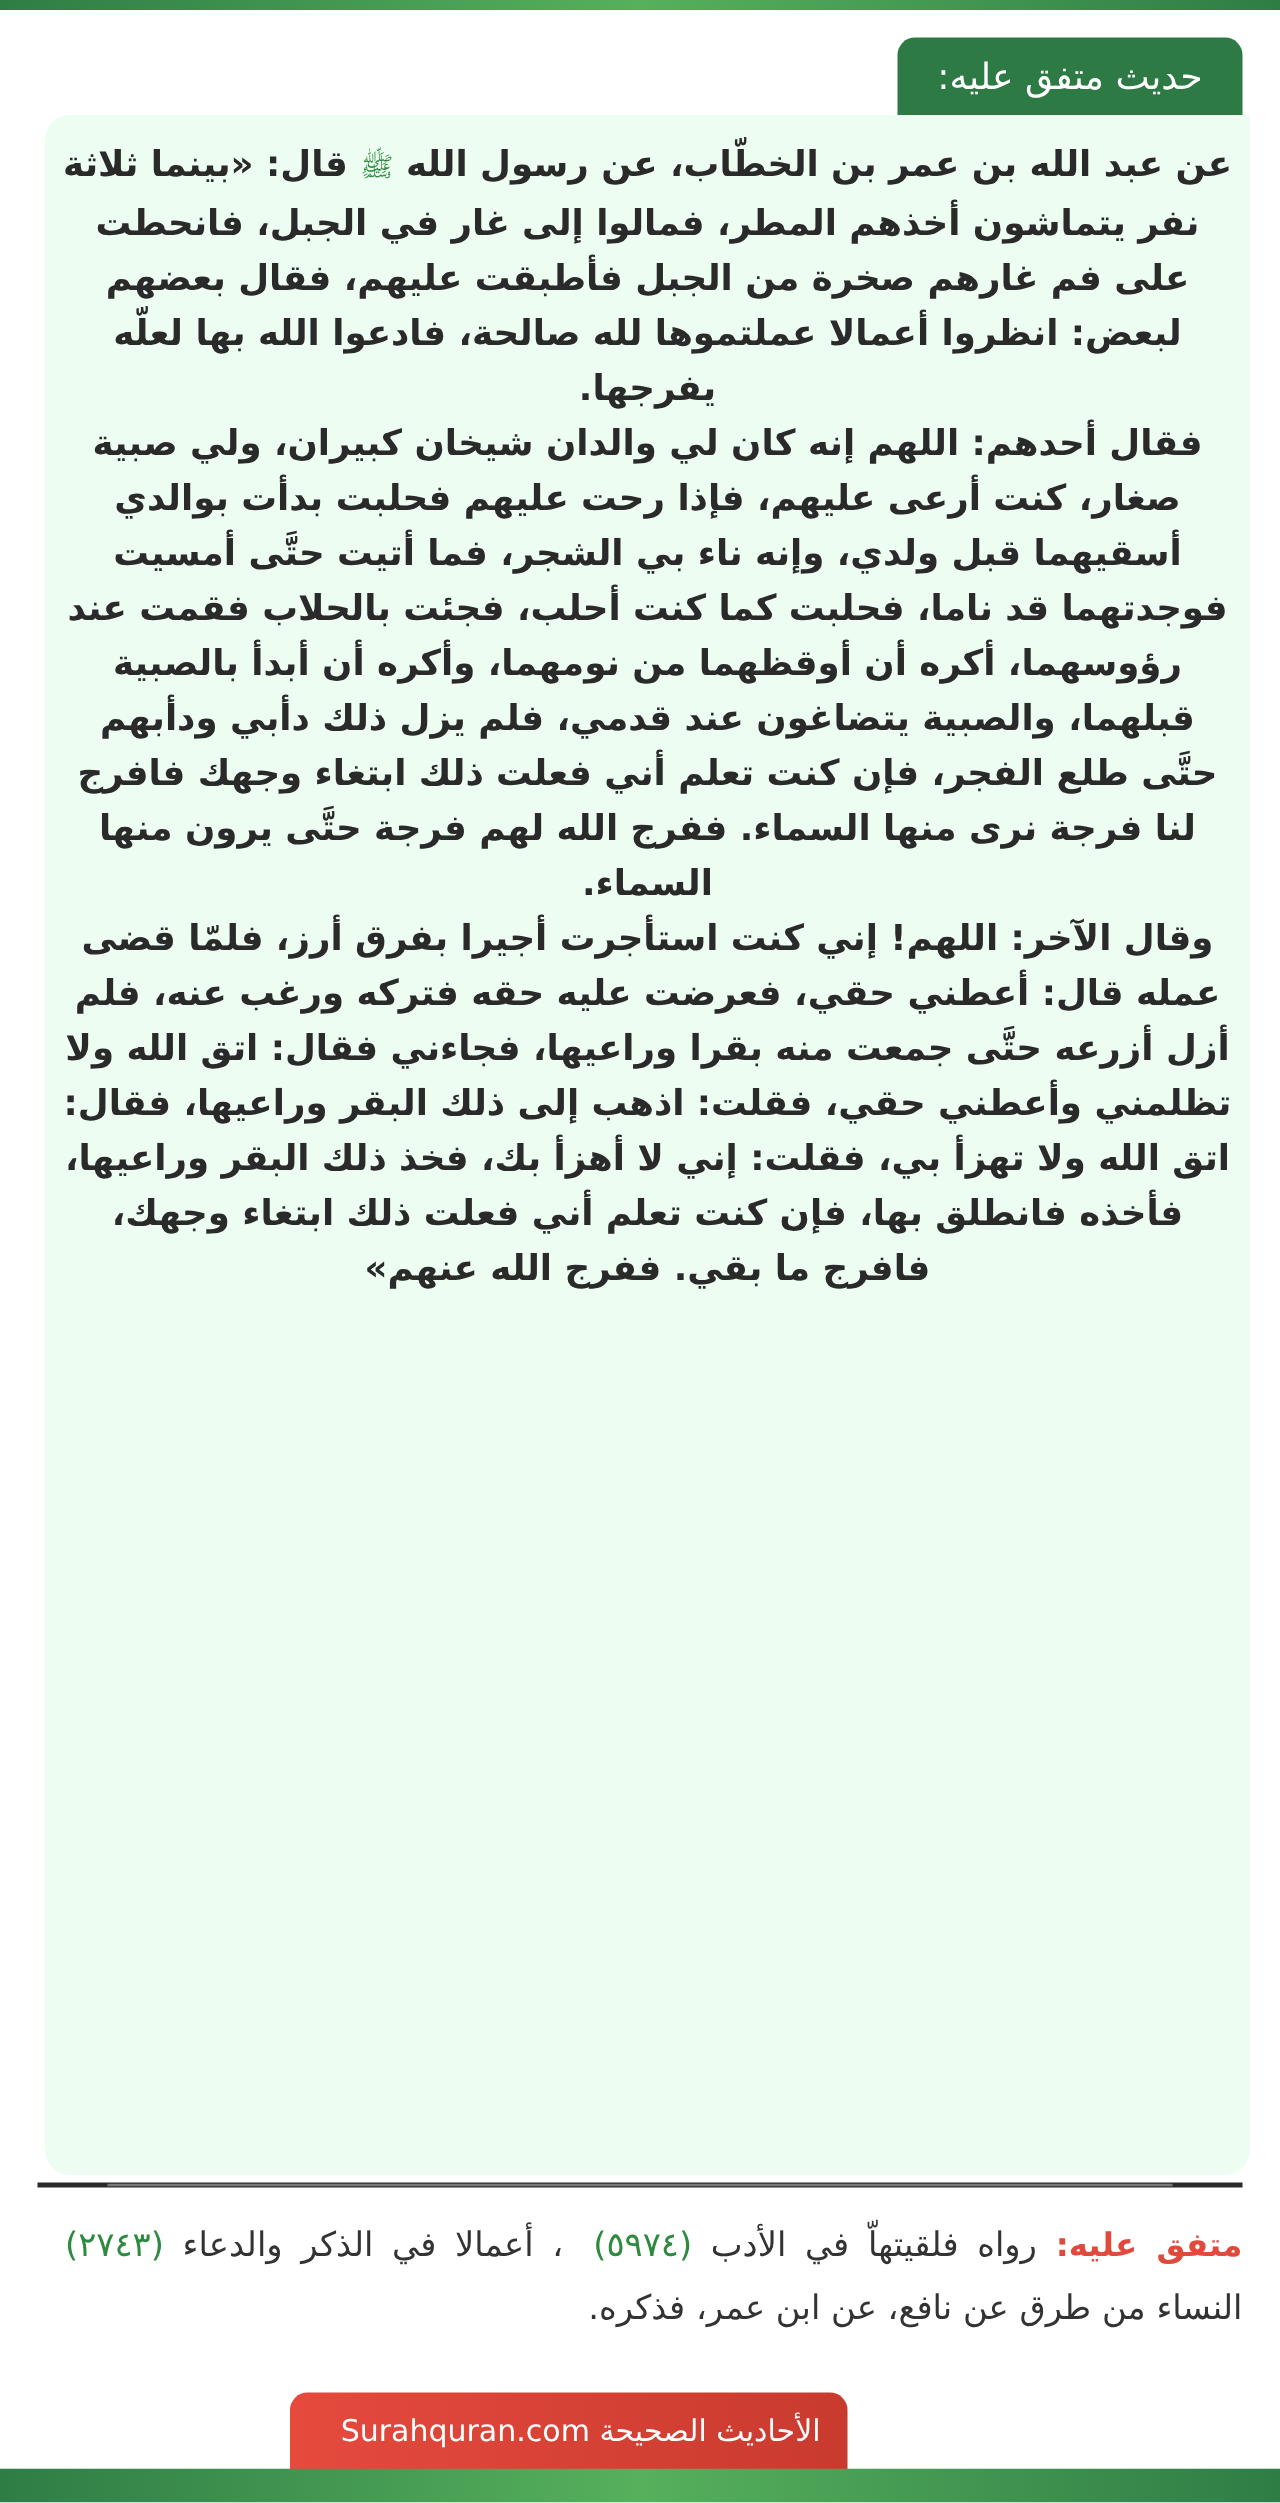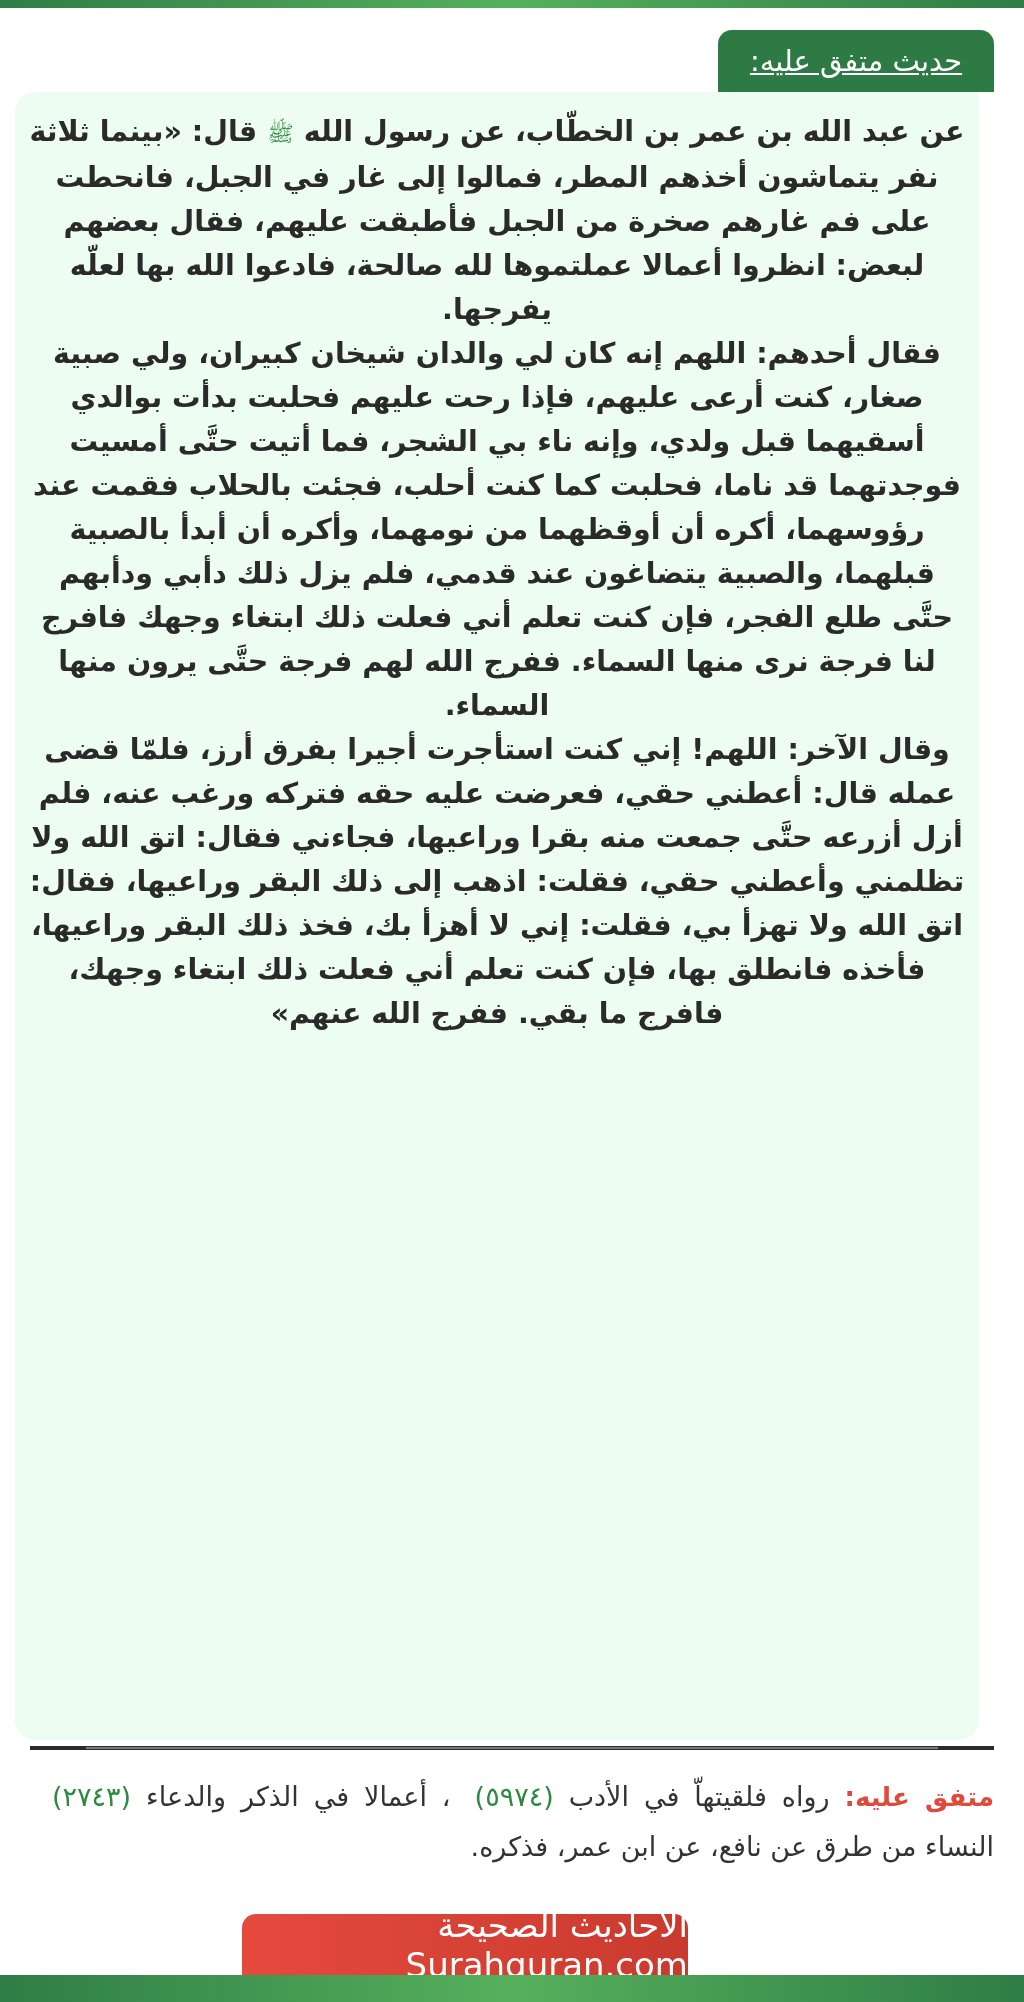--- a/index.html
+++ b/index.html
@@ -13,25 +13,25 @@
     .bottom-bar {
       position: absolute; left: 0; top: 1975px; width: 1024px; height: 27px;
       background: linear-gradient(90deg, #2f7d46 0%, #56b05c 50%, #2f7d46 100%);
     }
 
     .title-tab {
       position: absolute; top: 30px; right: 30px; width: 276px; height: 62px;
       background: #2d7a45; color: #ffffff;
       border-radius: 14px 14px 0 0;
       display: flex; align-items: center; justify-content: center;
-      direction: rtl; font-size: 29px; font-weight: normal; text-decoration: underline;
+      direction: rtl; font-size: 29px; font-weight: normal;
     }
 
     .hadith-card {
-      position: absolute; top: 92px; left: 15px; width: 964px; height: 1648px;
+      position: absolute; top: 92px; left: 36px; width: 964px; height: 1648px;
       background: #edfdf2; border-radius: 0 0 20px 20px;
       border-top-left-radius: 20px;
       padding: 18px 14px 0 14px;
       direction: rtl; text-align: center;
       color: #2a2a2a; font-weight: bold; font-size: 28.5px; line-height: 44px;
     }
     .hadith-card p { margin: 0; }
     .salawat { color: #2d8a3e; font-weight: normal; font-size: 22px; }
 
     .separator {
@@ -44,24 +44,24 @@
 
     .citation {
       position: absolute; top: 1772px; left: 28px; width: 966px;
       direction: rtl; text-align: justify; text-align-last: right;
       font-size: 27px; line-height: 50px; color: #333333;
     }
     .citation .label { color: #e04a3c; font-weight: bold; font-size: 26px; }
     .citation .num { color: #2d8a3e; margin-left: 24px; }
 
     .site-badge {
-      position: absolute; top: 1914px; left: 242px; width: 446px; height: 62px;
+      position: absolute; top: 1914px; left: 232px; width: 446px; height: 62px;
       background: linear-gradient(90deg, #e54a3d 0%, #c93a2e 100%);
       border-radius: 14px 14px 0 0;
-      color: #ffffff; font-size: 34px;
+      color: #ffffff; font-size: 24px;
       display: flex; align-items: center; justify-content: center;
       direction: rtl;
       padding-left: 19px;
     }
   </style>
 </head>
 <body>
 
 <div class="top-bar"></div>
 

